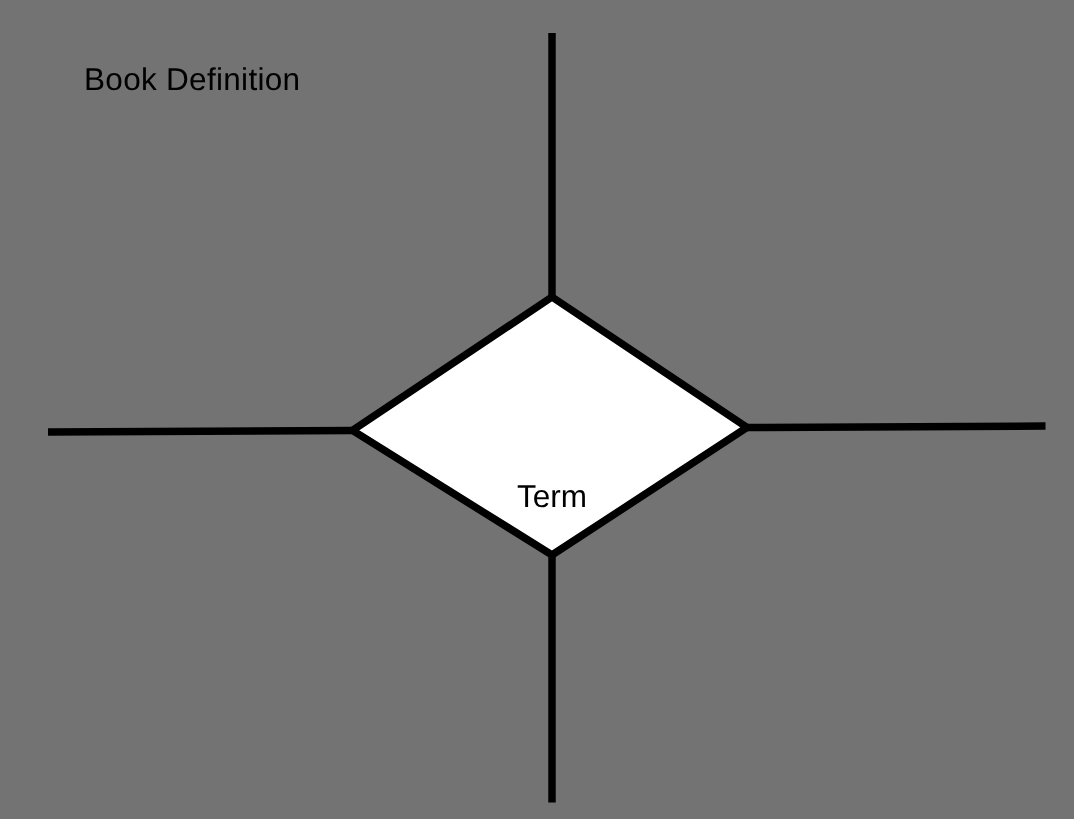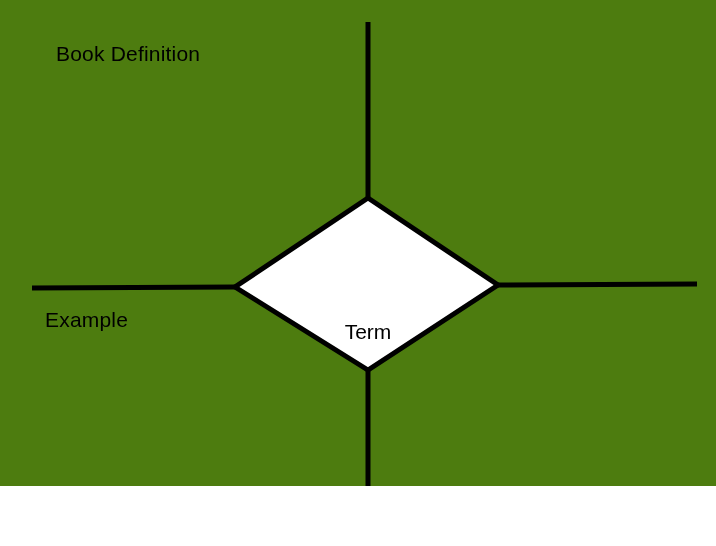--- a/index.html
+++ b/index.html
@@ -3,22 +3,22 @@
 <meta charset="utf-8">
 <style>
   html, body {
     margin: 0;
     padding: 0;
     background: #ffffff;
   }
   .canvas {
     position: relative;
     width: 716px;
-    height: 486px;
-    background: #4d7c0f;
+    height: 546px;
+    background: #737373;
     overflow: hidden;
     font-family: "Liberation Sans", sans-serif;
     color: #000000;
   }
   .diagram-svg {
     position: absolute;
     left: 0;
     top: 0;
     width: 716px;
     height: 546px;
@@ -57,18 +57,17 @@
     <line x1="368" y1="370" x2="368" y2="535" stroke="#000000" stroke-width="5"></line>
     <line x1="32" y1="288" x2="235" y2="287" stroke="#000000" stroke-width="5"></line>
     <line x1="498" y1="285" x2="697" y2="284" stroke="#000000" stroke-width="5"></line>
 
     <polygon points="368,198 498,285 368,370 235,287" fill="#ffffff" stroke="#000000" stroke-width="5" stroke-linejoin="miter"></polygon>
   </svg>
 
   <div class="quad-label label-book-definition">Book Definition</div>
 
 
-  <div class="quad-label label-example">Example</div>
 
 
   <div class="label-term">Term</div>
 
 </div>
 
 </body></html>

